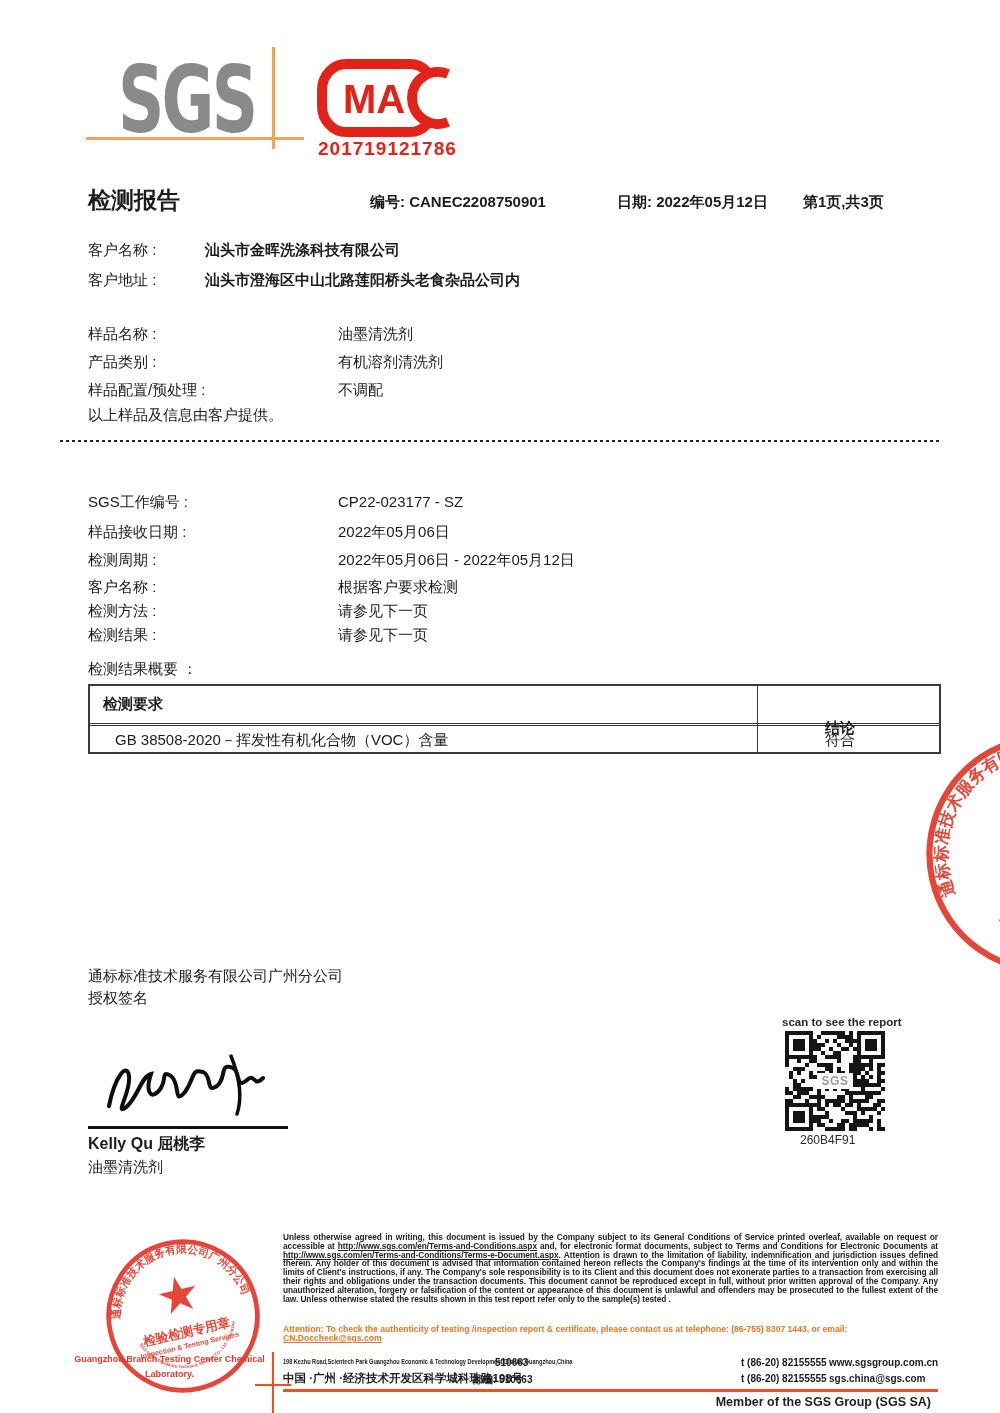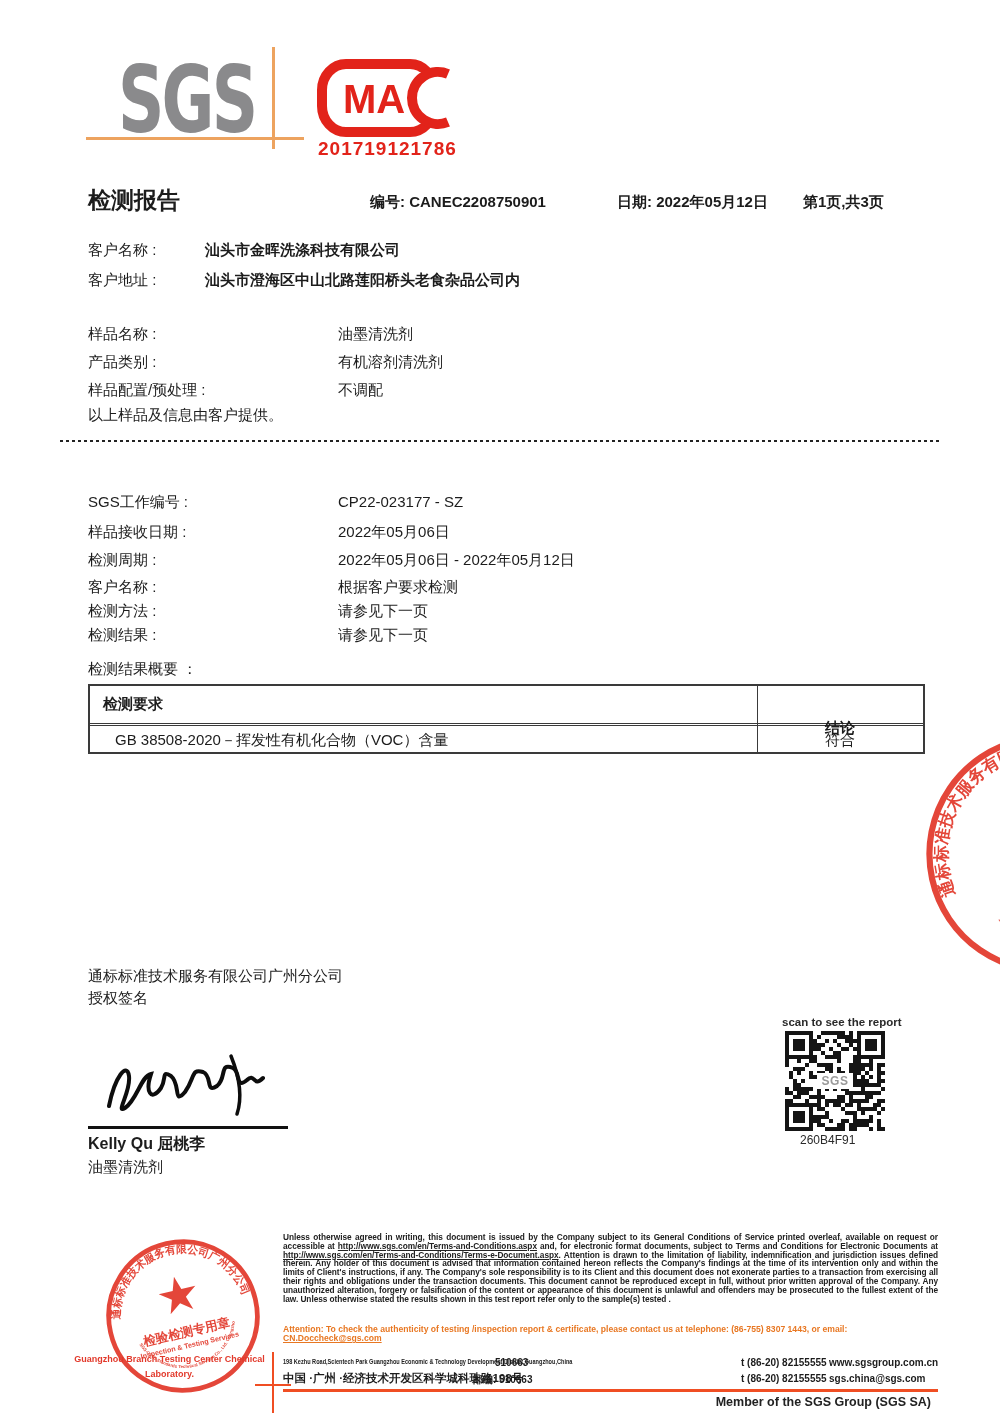--- a/index.html
+++ b/index.html
@@ -102,21 +102,21 @@
   <div class="abs lab" style="left:88px;top:551px;">检测周期 :</div>
   <div class="abs val" style="left:338px;top:551px;">2022年05月06日 - 2022年05月12日</div>
   <div class="abs lab" style="left:88px;top:578px;">客户名称 :</div>
   <div class="abs valn" style="left:338px;top:578px;">根据客户要求检测</div>
   <div class="abs lab" style="left:88px;top:602px;">检测方法 :</div>
   <div class="abs valn" style="left:338px;top:602px;">请参见下一页</div>
   <div class="abs lab" style="left:88px;top:626px;">检测结果 :</div>
   <div class="abs valn" style="left:338px;top:626px;">请参见下一页</div>
   <div class="abs lab" style="left:88px;top:660px;">检测结果概要 ：</div>
 
-  <div class="abs rtable" style="left:88px;top:684px;width:833px;height:66px;">
+  <div class="abs rtable" style="left:88px;top:684px;width:833px;height:66px;padding-left:16px;">
     <div class="hrow"></div>
     <div class="vdiv"></div>
     <div class="abs th" style="left:13px;top:9px;">检测要求</div>
     <div class="abs th" style="left:667px;top:9px;width:166px;text-align:center;margin-top:24px;">结论</div>
     <div class="abs td" style="left:25px;top:45px;">GB 38508-2020－挥发性有机化合物（VOC）含量</div>
     <div class="abs td" style="left:667px;top:45px;width:166px;text-align:center;">符合</div>
   </div>
 
   <div class="abs stamp" style="left:922px;top:730px;width:248px;height:248px;transform:rotate(-34deg);">
     <svg width="248" height="248" viewBox="0 0 200 200">

